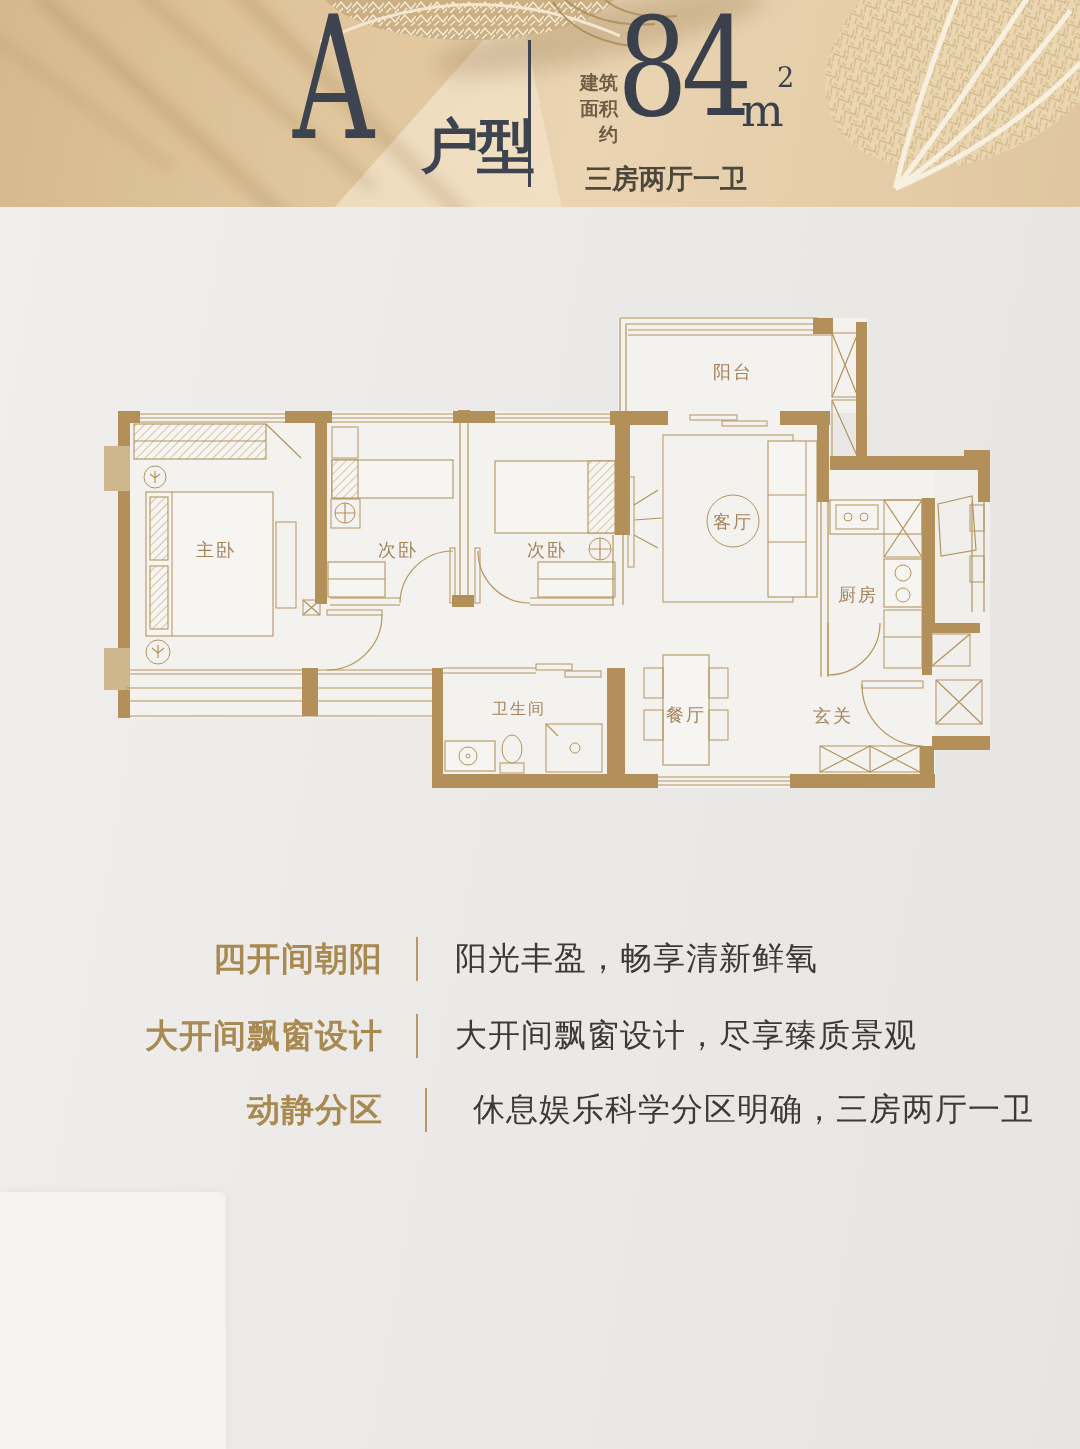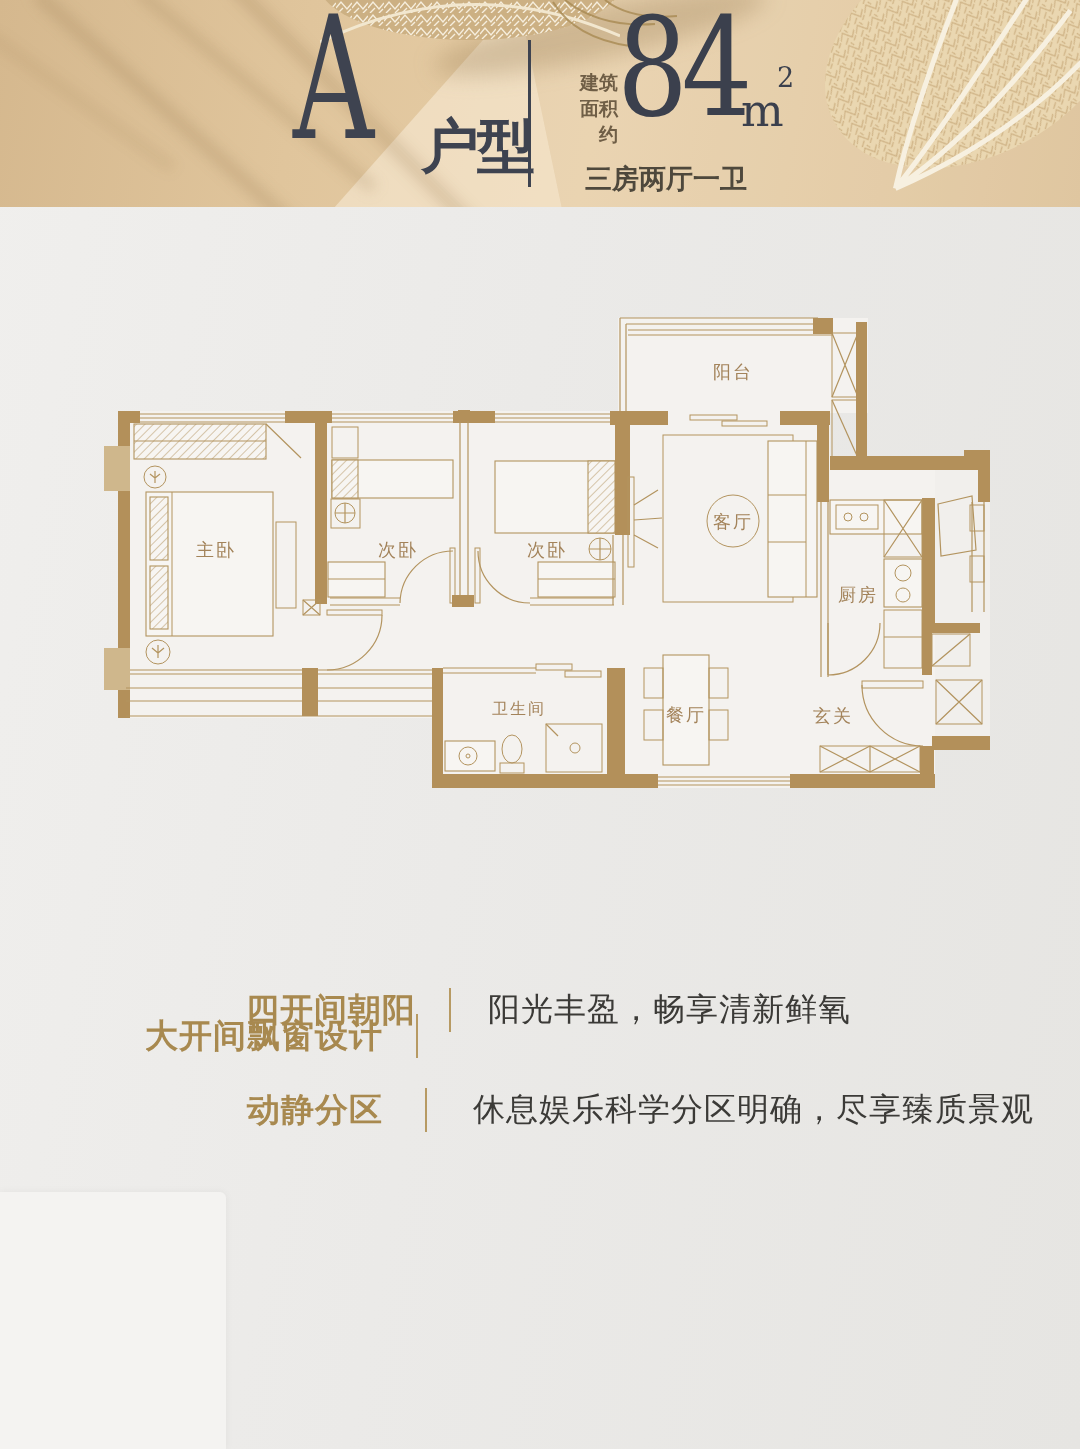--- a/index.html
+++ b/index.html
@@ -320,28 +320,29 @@
     <text class="lbl" x="216" y="556">主卧</text>
     <text class="lbl" x="398" y="556">次卧</text>
     <text class="lbl" x="547" y="556">次卧</text>
     <text class="lbl" x="733" y="528">客厅</text>
     <text class="lbl" x="858" y="601">厨房</text>
     <text class="lbl lbl-sm" x="519" y="714">卫生间</text>
     <text class="lbl" x="686" y="721">餐厅</text>
     <text class="lbl" x="833" y="722">玄关</text>
   </svg>
 
-  <div class="feature-row" style="top:981px;padding-left:33px;">
+  <div class="feature-row" style="top:930px;">
     <div class="f-title">四开间朝阳</div>
     <div class="f-div"></div>
     <div class="f-desc">阳光丰盈，畅享清新鲜氧</div>
   </div>
   <div class="feature-row" style="top:1007px;">
     <div class="f-title">大开间飘窗设计</div>
     <div class="f-div"></div>
+    <div class="f-desc">大开间飘窗设计，尽享臻质景观</div>
   </div>
   <div class="feature-row" style="top:1081px;gap:9px;">
     <div class="f-title">动静分区</div>
     <div class="f-div"></div>
-    <div class="f-desc">休息娱乐科学分区明确，尽享臻质景观</div>
+    <div class="f-desc">休息娱乐科学分区明确，三房两厅一卫</div>
   </div>
 
 </div>
 
 </body></html>

